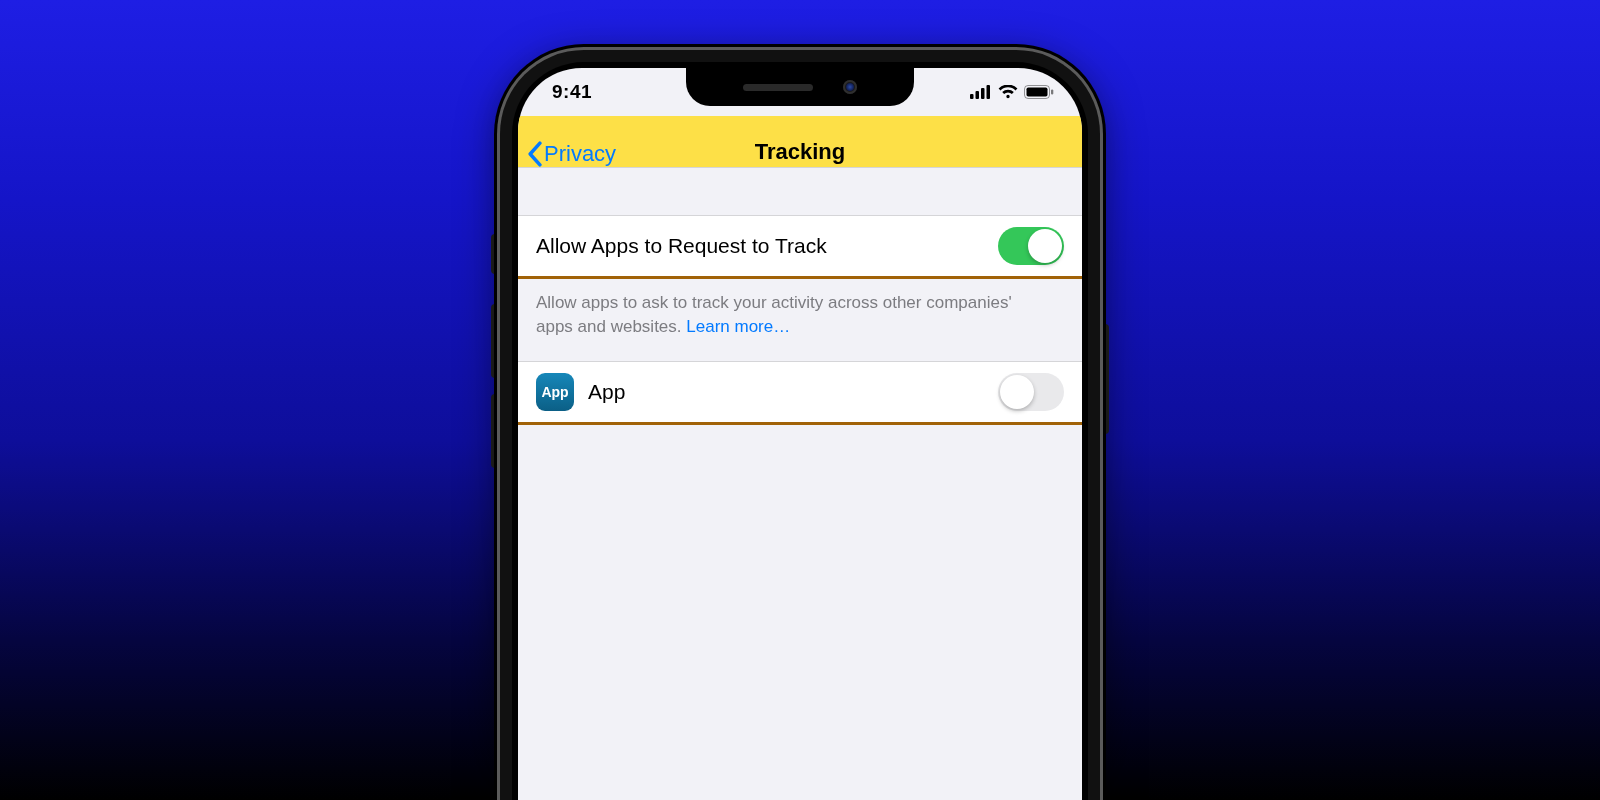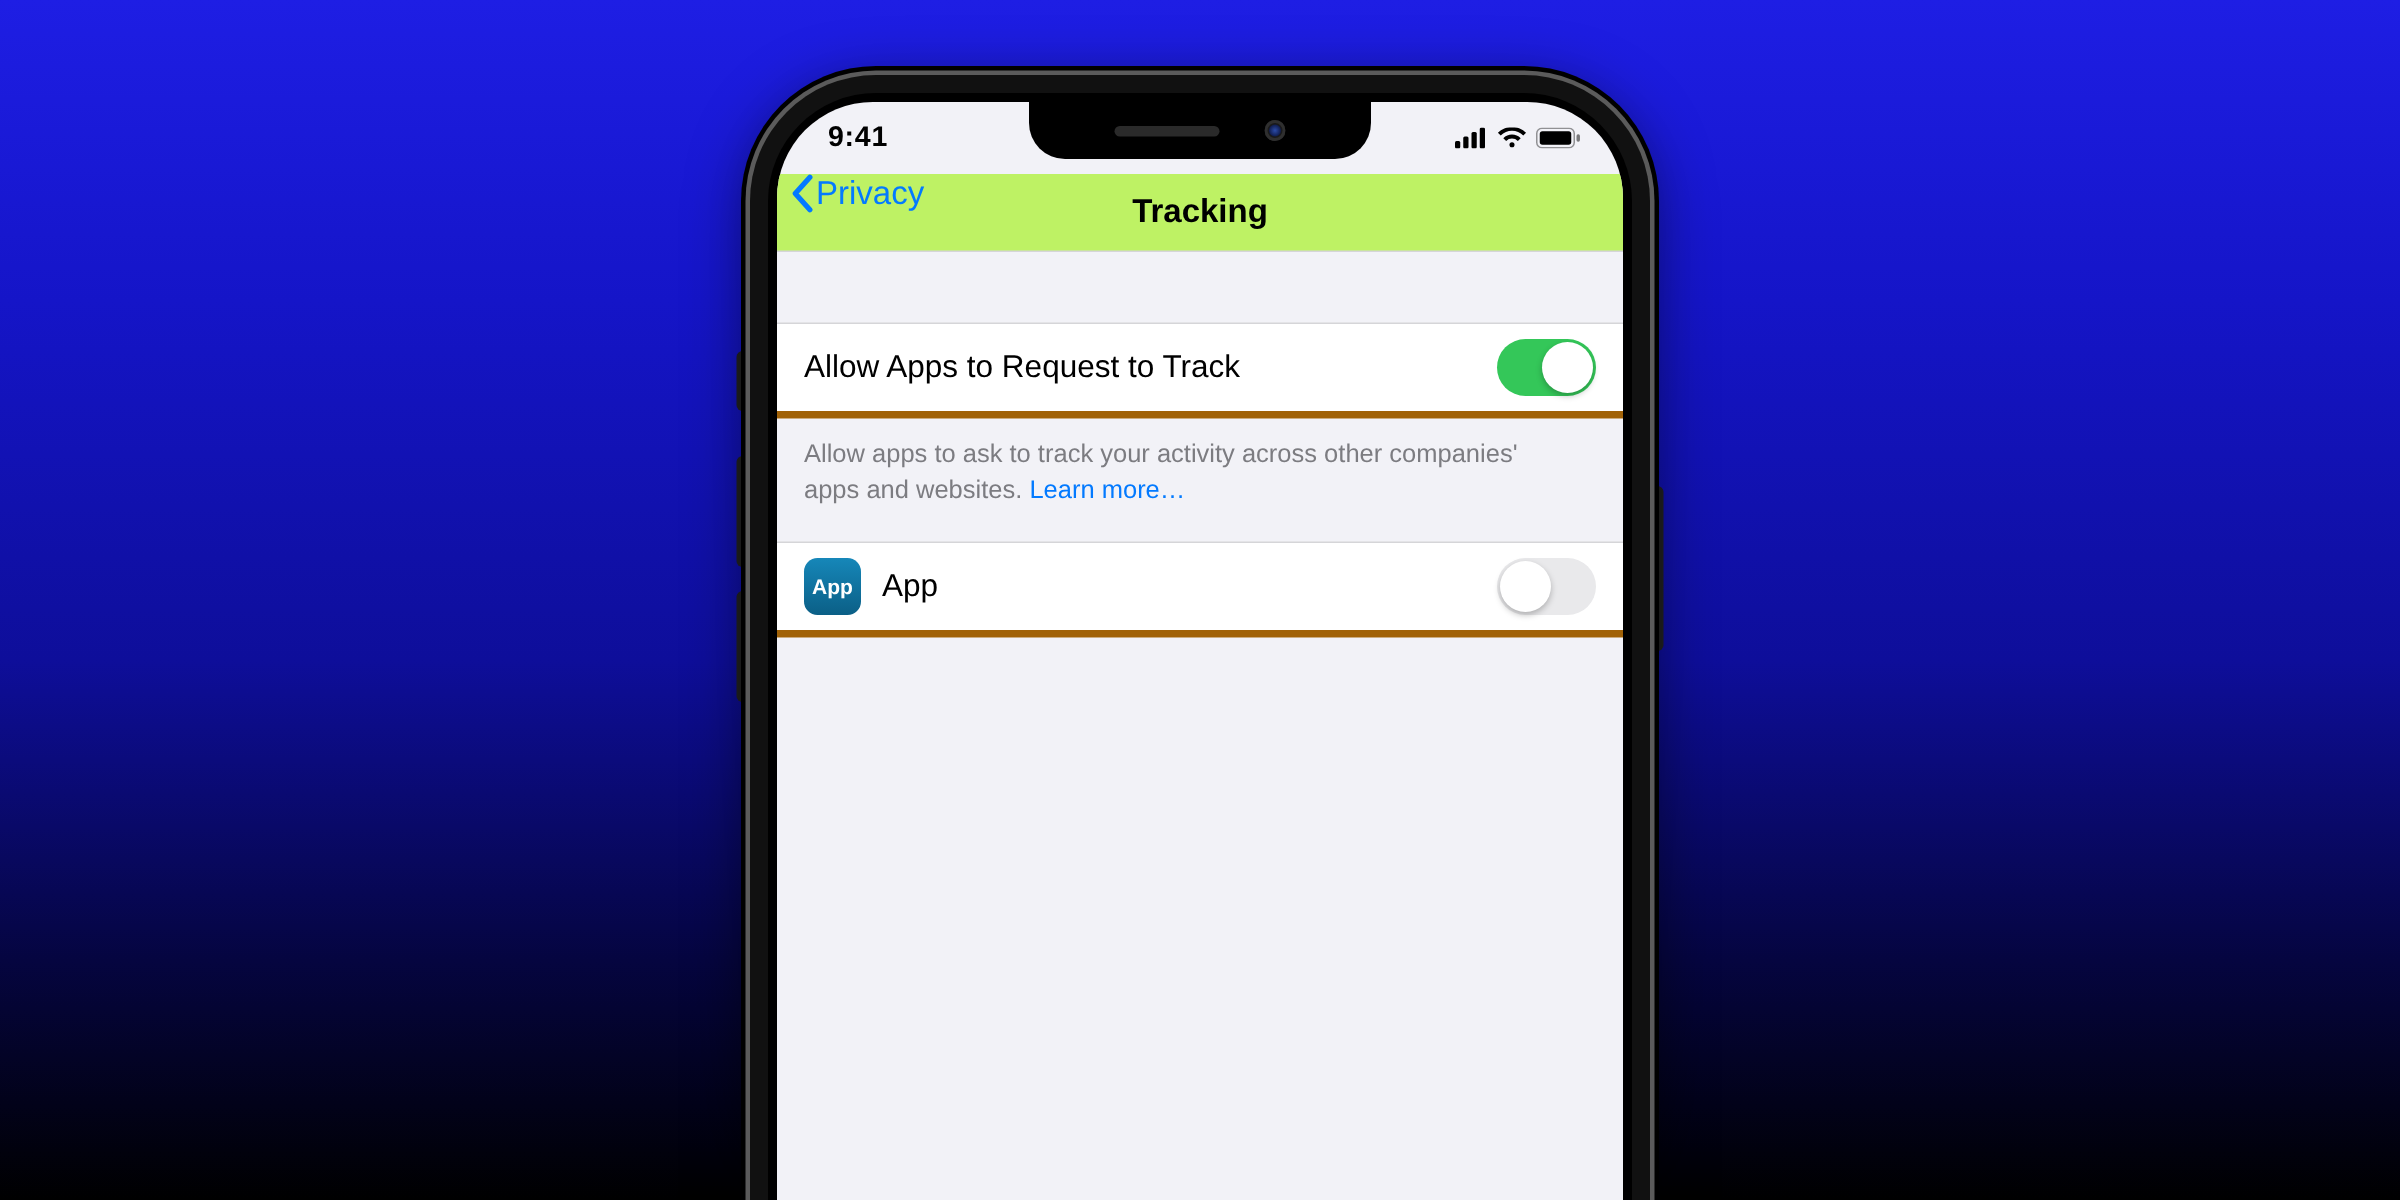--- a/index.html
+++ b/index.html
@@ -19,26 +19,26 @@
   
   .notch{position:absolute;top:0;left:50%;transform:translateX(-50%);width:228px;height:38px;background:#000;border-radius:0 0 24px 24px;display:flex;align-items:center;justify-content:center;gap:30px}
   .speaker{width:70px;height:7px;border-radius:4px;background:#2a2a2a}
   .cam{width:14px;height:14px;border-radius:50%;background:#1a1a1a;box-shadow:inset 0 0 0 2px #2f2f2f;position:relative}
   .cam::after{content:"";position:absolute;inset:3px;border-radius:50%;background:radial-gradient(circle,#2b4ba8 0%,#0b1540 80%)}
   
   .status{position:relative;height:48px;display:flex;align-items:center;justify-content:space-between;padding:0 28px 0 34px}
   .time{font-weight:600;font-size:19px;letter-spacing:.5px}
   .inds{display:flex;align-items:center;gap:6px}
   
-  .nav{height:52px;background:#bef264;border-bottom:1px solid #d5d5d8;display:flex;align-items:flex-start;position:relative}
+  .nav{height:52px;background:#fde047;border-bottom:1px solid #d5d5d8;display:flex;align-items:flex-end;position:relative}
   .back{position:absolute;left:8px;display:flex;align-items:center;gap:1px;color:#037aff;font-size:22px;font-weight:400}
-  .nav-title{margin:12px auto;font-size:22px;font-weight:600;color:#000}
+  .nav-title{margin:2px auto;font-size:22px;font-weight:600;color:#000}
   .gap{height:48px;border-bottom:1px solid #d5d5d8}
   
-  .row{background:#fff;border-bottom:5px solid #a16207;display:flex;align-items:center;padding:0 18px;min-height:63px}
+  .row{background:#fff;border-bottom:3px solid #a16207;display:flex;align-items:center;padding:0 18px;min-height:63px}
   .row .label{font-size:21px;color:#000;flex:1}
   .foot{padding:12px 30px 22px 18px;font-size:17px;line-height:1.4;color:#7c7c81;border-bottom:1px solid #d5d5d8}
   .foot .link{color:#037aff}
   .app-icon{width:38px;height:38px;border-radius:9px;background:linear-gradient(180deg,#1687b9,#0b5f86);display:flex;align-items:center;justify-content:center;color:#fff;font-weight:600;font-size:14px;margin-right:14px}
   
   .toggle{width:66px;height:38px;border-radius:19px;position:relative;transition:.2s}
   .toggle .knob{position:absolute;width:34px;height:34px;border-radius:50%;background:#fff;top:2px;box-shadow:0 2px 4px rgba(0,0,0,.25)}
   .toggle.on{background:#34c759}
   .toggle.on .knob{right:2px}
   .toggle.off{background:#e9e9eb}

